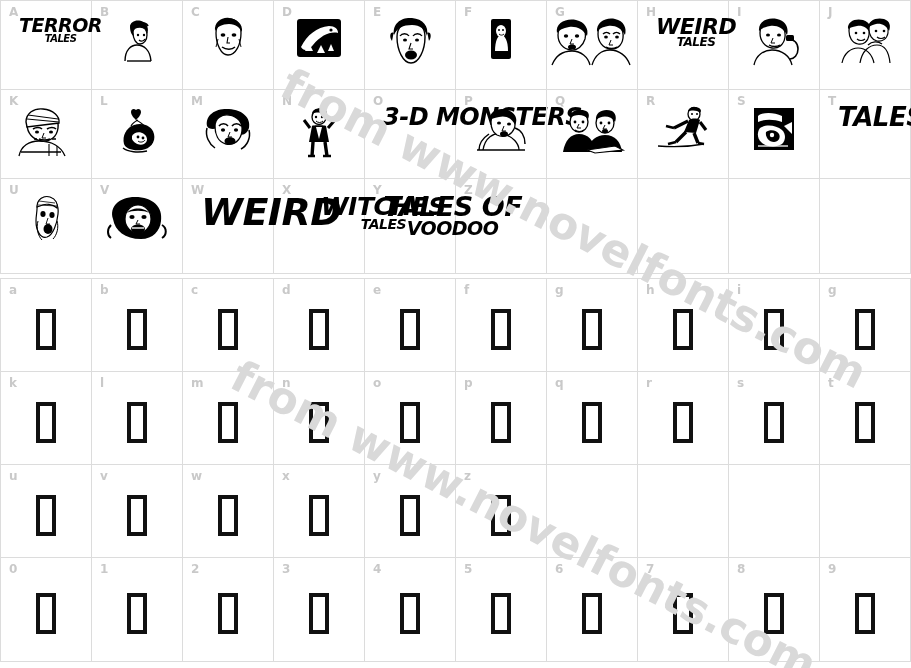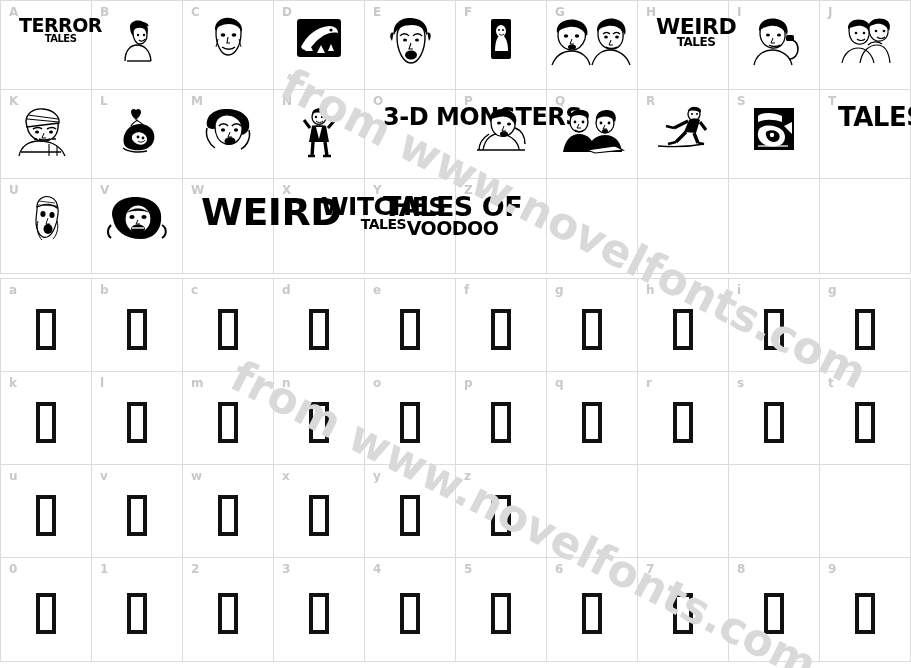--- a/index.html
+++ b/index.html
@@ -139,20 +139,21 @@
     transform: none;
   }
   .logo-text {
     font-family: "DejaVu Sans", sans-serif;
     font-weight: bold;
     color: #000000;
     line-height: 0.92;
     text-align: center;
     letter-spacing: -0.5px;
     white-space: nowrap;
+    font-style: italic;
   }
 </style>
 </head>
 <body>
 
 <div id="specimen-page">
 
   <div class="section" id="section-uppercase">
       <div class="grid-row row-h88">
         <div class="cell">

